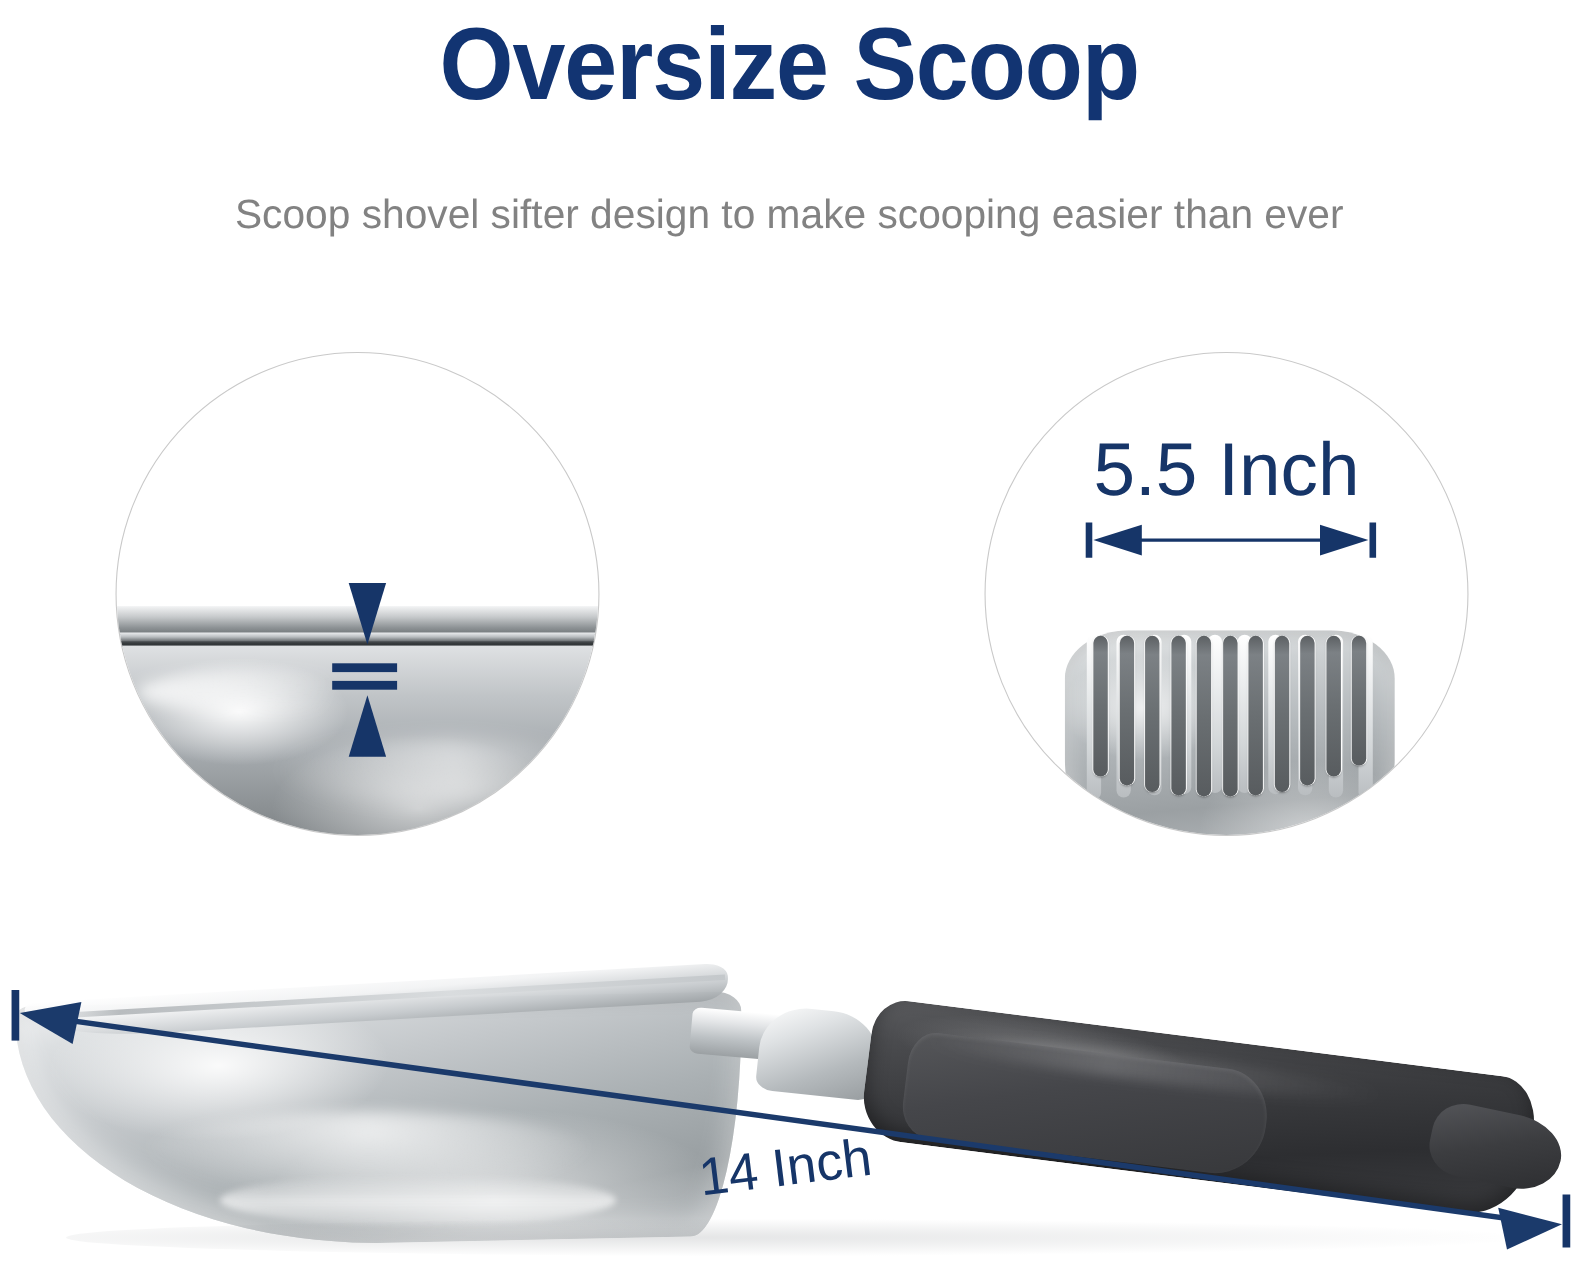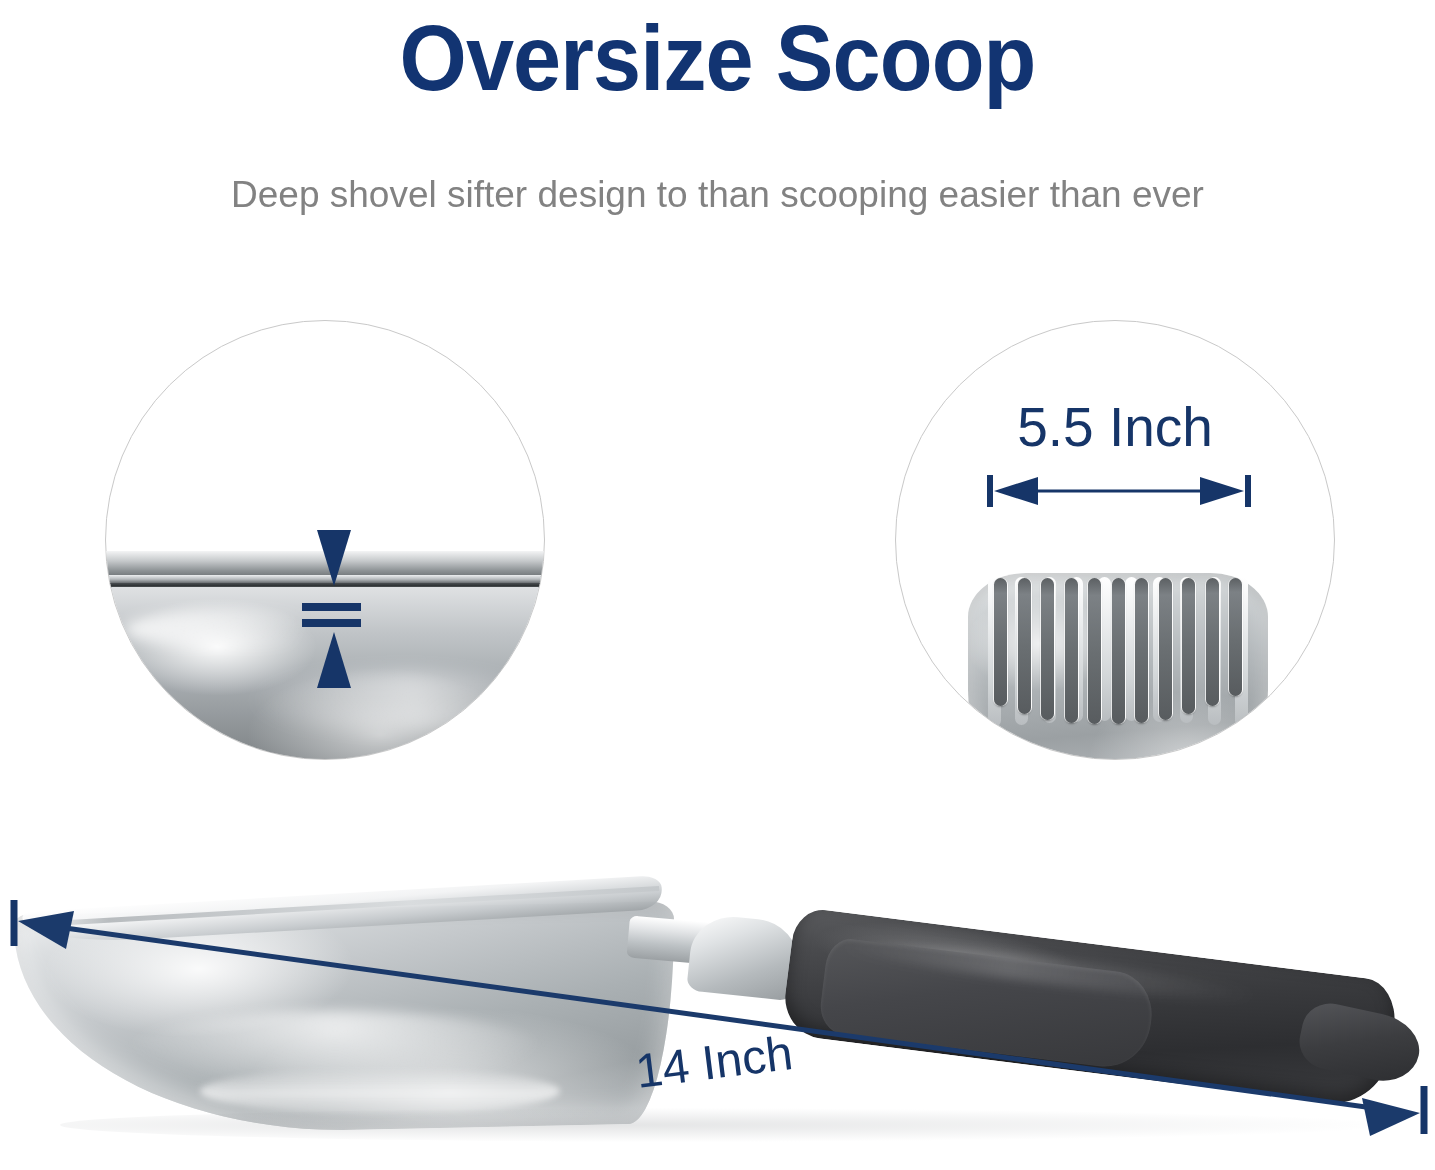--- a/index.html
+++ b/index.html
@@ -67,21 +67,21 @@
     position: absolute;
     width: 100%;
     text-align: center;
     font-family: "Liberation Sans", sans-serif;
     font-weight: 400;
     color: #163568;
     white-space: nowrap;
     z-index: 6;
   }
   #label-thickness { top: 116px; font-size: 45px; line-height: 52px; }
-  #label-width     { top: 77px;  font-size: 55px; line-height: 58px; }
+  #label-width     { top: 77px;  font-size: 68px; line-height: 58px; }
 
   
   #edge-art {
     position: absolute;
     left: -6px;
     top: 230px;
     width: 452px;
     height: 212px;
   }
   #edge-upper {
@@ -381,21 +381,21 @@
     z-index: 10;
   }
 </style>
 </head>
 <body>
 
 <div id="page">
 
   <div id="title">Oversize Scoop</div>
 
-  <div id="subtitle">Deep shovel sifter design to than scooping easier than ever</div>
+  <div id="subtitle">Scoop shovel sifter design to make scooping easier than ever</div>
 
   <div id="callout-left" class="callout">
 
     <div id="edge-art">
       <div id="edge-upper"></div>
       <div id="edge-rim"></div>
       <div id="edge-dark"></div>
       <div id="edge-lower"></div>
       <div id="edge-sheen"></div>
       <div id="edge-sheen2"></div>

